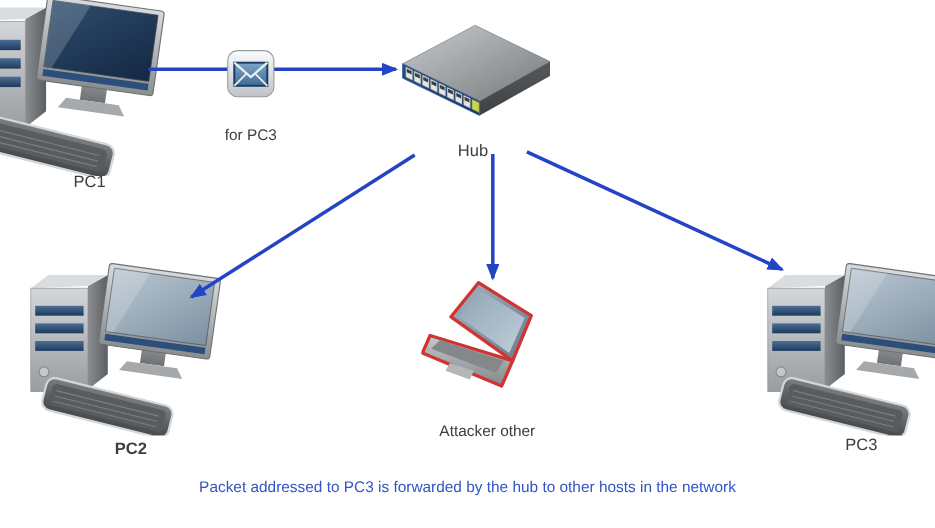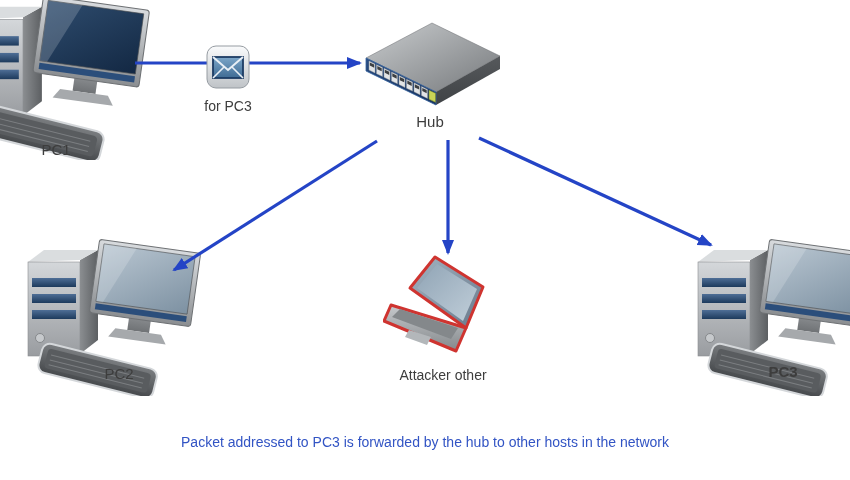--- a/index.html
+++ b/index.html
@@ -15,21 +15,21 @@
   }
   .layer{position:absolute;left:0;top:0;pointer-events:none;}
   #arrow-layer{z-index:3;}
   #arrow-layer line{stroke:var(--arrow);stroke-width:3.2;}
   #arrow-layer marker path{fill:var(--arrow);}
   .node{position:absolute;z-index:2;}
   .node svg{display:block;}
   #envelope-node{z-index:4;}
   .lbl{
     position:absolute;z-index:5;color:var(--label);font-size:15px;
-    text-align:center;line-height:17px;white-space:nowrap;
+    text-align:center;line-height:17px;white-space:nowrap;margin-top:16px;
   }
   .lbl.small{font-size:14px;}
   #caption{
     position:absolute;left:0;right:0;top:434px;z-index:5;text-align:center;
     color:var(--caption);font-size:14px;
   }
   .red-edge{stroke:var(--attacker-outline);stroke-width:3;stroke-linejoin:round;}
   #defs-svg{position:absolute;width:0;height:0;overflow:hidden;}
 </style>
 </head>
@@ -207,23 +207,23 @@
       <path d="M26,76 L48,83 L44,91 L22,83 Z" fill="#b3b7ba"></path>
     </svg>
   </div>
 
   <div class="node" style="left:688px;top:236px;">
     <svg width="185" height="160">
       <use href="#desktop-pc"></use>
     </svg>
   </div>
 
-  <div class="lbl" style="left:16px;top:141px;width:80px;">PC1</div>
+  <div class="lbl" style="left:16px;top:141px;width:80px;text-align:right;">PC1</div>
   <div class="lbl small" style="left:188px;top:98px;width:80px;">for PC3</div>
   <div class="lbl" style="left:390px;top:113px;width:80px;text-align:center;">Hub</div>
-  <div class="lbl" style="left:79px;top:365px;width:80px;">PC2</div>
-  <div class="lbl" style="left:743px;top:363px;width:80px;font-weight:bold;">PC3</div>
+  <div class="lbl" style="left:79px;top:384px;width:80px;font-weight:bold;">PC2</div>
+  <div class="lbl" style="left:743px;top:380px;width:80px;">PC3</div>
   <div class="lbl small" style="left:383px;top:367px;width:120px;">
     <div>Attacker other</div>
   </div>
 
   <div id="caption">Packet addressed to PC3 is forwarded by the hub to other hosts in the network</div>
 </div>
 
 </body></html>

